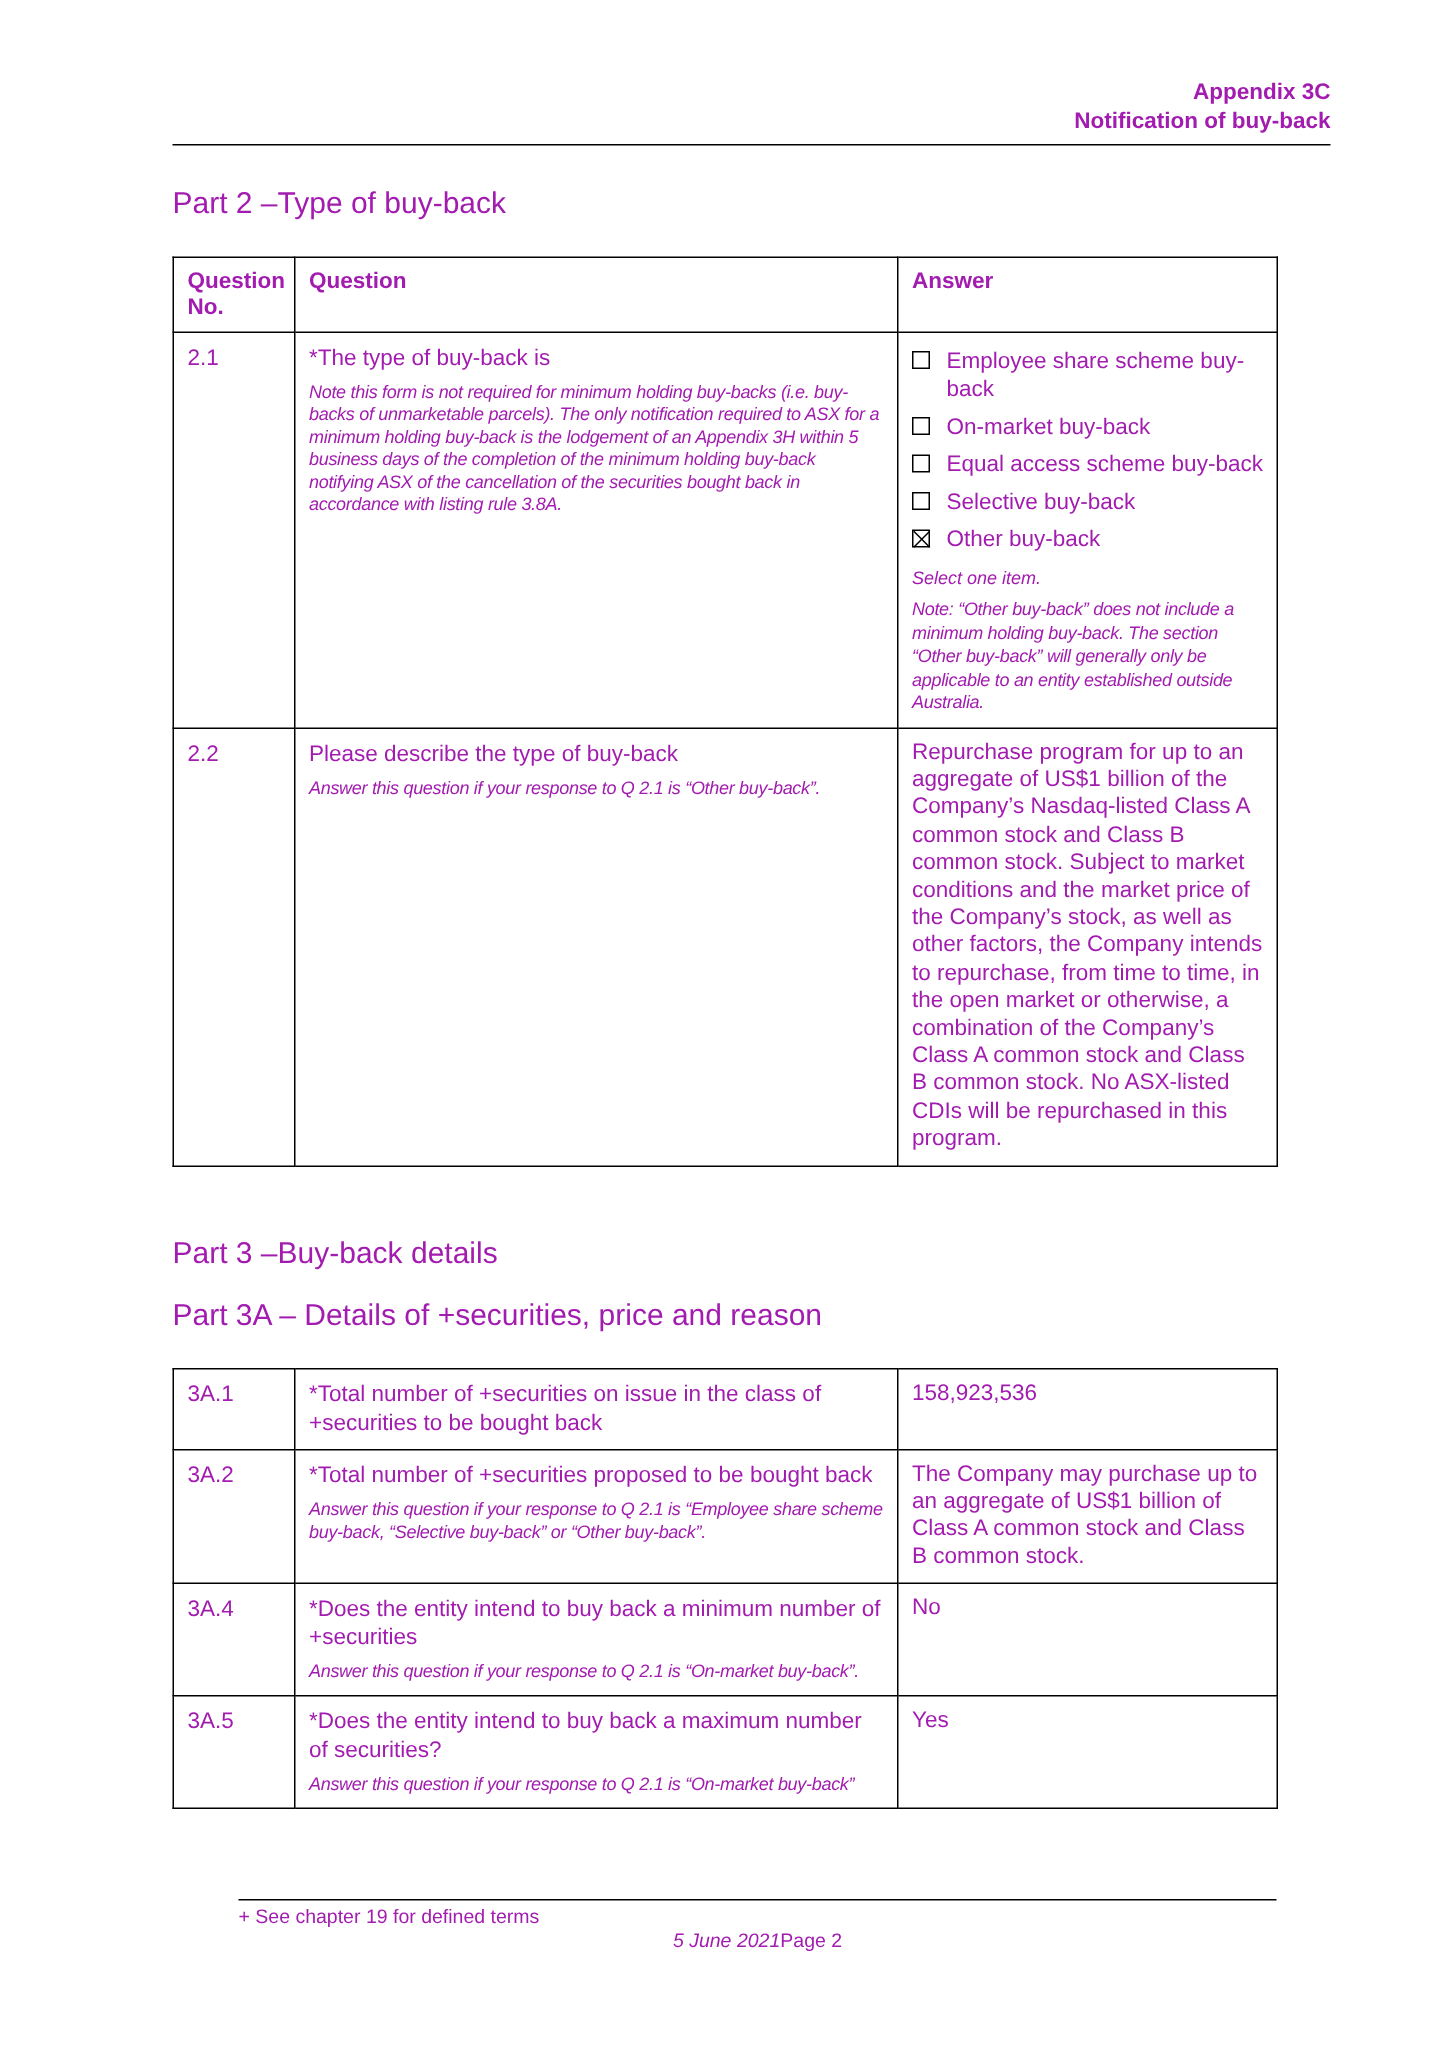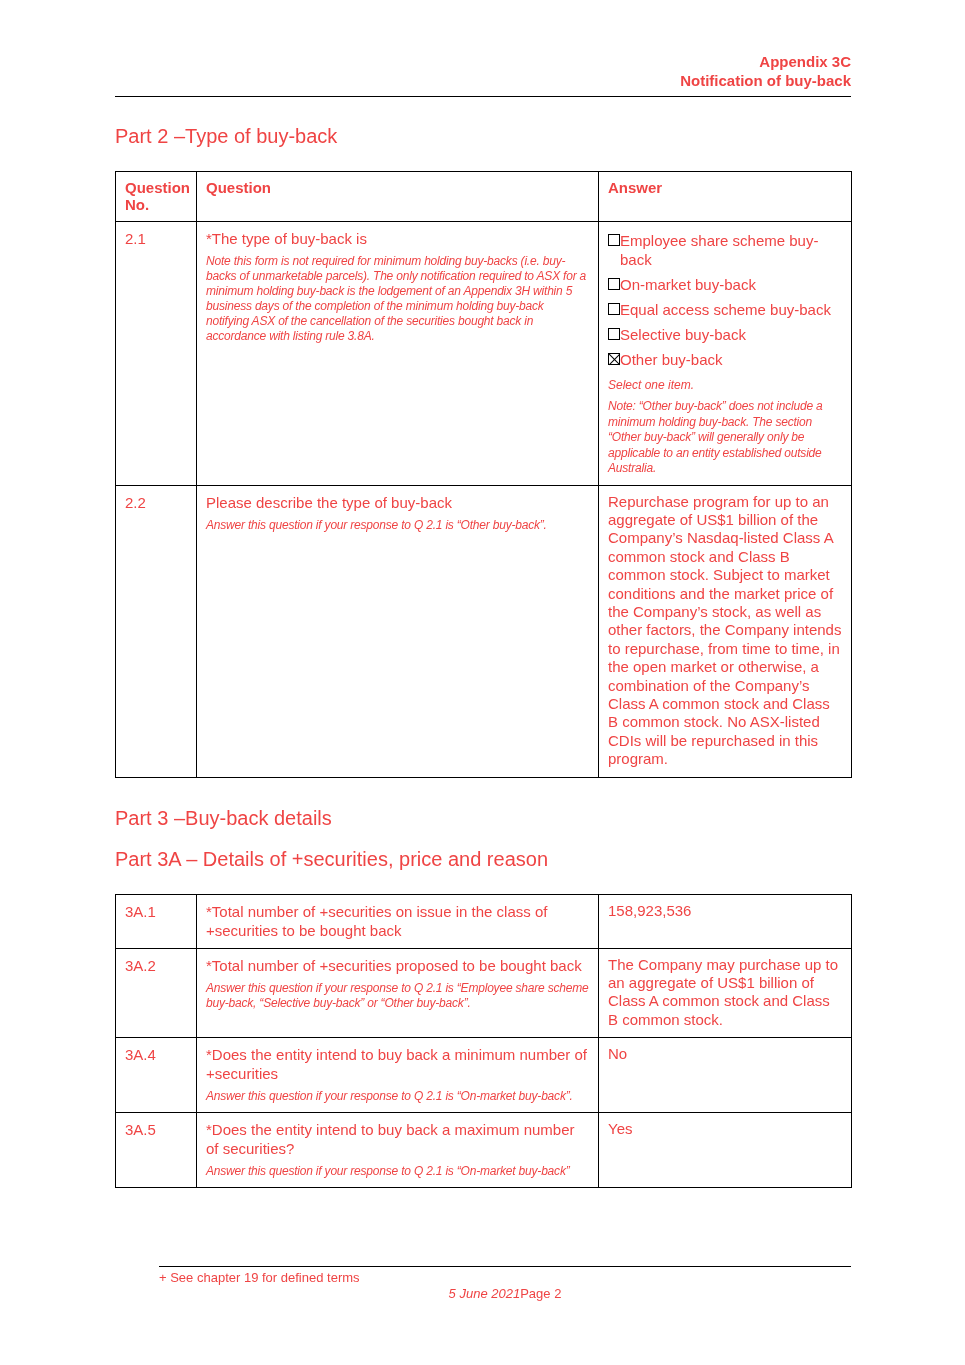--- a/index.html
+++ b/index.html
@@ -3,23 +3,23 @@
 <meta charset="utf-8">
 <style>
   * { box-sizing: border-box; }
   html, body { margin: 0; padding: 0; background: #ffffff; }
   .page {
     position: relative;
     width: 965px;
     height: 1365px;
     margin: 0 auto;
     background: #ffffff;
-    color: #ef4444;
+    color: #a21caf;
     font-family: "Liberation Sans", "DejaVu Sans", sans-serif;
-    padding: 52px 114px 0 115px;
+    padding: 52px 78px 0 115px;
     overflow: hidden;
   }
   
   .doc-header { text-align: right; font-weight: bold; font-size: 15px; line-height: 19px; }
   .header-rule { border: 0; border-top: 1px solid #000; margin: 6px 0 0 0; }
 
   
   .part-title { font-weight: 400; font-size: 20px; line-height: 24px; margin: 27px 0 0 0; }
   .part-title.sub { margin-top: 17px; }
 
@@ -31,21 +31,21 @@
   th, td { border: 1px solid #000; vertical-align: top; text-align: left; padding: 7px 9px 8px 9px; }
   th { font-size: 15px; line-height: 17px; font-weight: bold; }
 
   .q-no { font-size: 15px; line-height: 19px; }
   .q-main { font-size: 15px; line-height: 19px; }
   .q-note { font-size: 12px; line-height: 15px; font-style: italic; margin-top: 6px; letter-spacing: -0.2px; }
   .a-text { font-size: 15px; line-height: 18.4px; }
 
   
   .options { margin-top: 2px; }
-  .option { display: flex; margin-bottom: 6px; font-size: 15px; line-height: 19px; }
+  .option { display: flex; gap: 11px; margin-bottom: 6px; font-size: 15px; line-height: 19px; }
   .checkbox {
     flex: 0 0 auto; width: 12px; height: 12px; margin-top: 3px;
     border: 1px solid #000; position: relative; background: #fff;
   }
   .checkbox.checked::before, .checkbox.checked::after {
     content: ""; position: absolute; left: -2px; top: 5px; width: 15px; height: 1px;
     background: #000;
   }
   .checkbox.checked::before { transform: rotate(45deg); }
   .checkbox.checked::after { transform: rotate(-45deg); }
@@ -122,21 +122,21 @@
         <div class="q-main">Please describe the type of buy-back</div>
         <div class="q-note">Answer this question if your response to Q 2.1 is “Other buy-back”.</div>
       </td>
       <td>
         <div class="a-text">Repurchase program for up to an aggregate of US$1 billion of the Company’s Nasdaq-listed Class A common stock and Class B common stock. Subject to market conditions and the market price of the Company’s stock, as well as other factors, the Company intends to repurchase, from time to time, in the open market or otherwise, a combination of the Company’s Class A common stock and Class B common stock. No ASX-listed CDIs will be repurchased in this program.</div>
       </td>
     </tr>
   </tbody>
     </table>
 
-  <h1 class="part-title" style="margin-top:28px;">Part 3 –Buy-back details</h1>
+  <h1 class="part-title" style="margin-top:46px;">Part 3 –Buy-back details</h1>
   <h1 class="part-title sub">Part 3A – Details of +securities, price and reason</h1>
 
   <table>
     <colgroup>
         <col class="c-no">
         <col class="c-q">
         <col class="c-a">
       </colgroup>
     <tbody>
         <tr>

